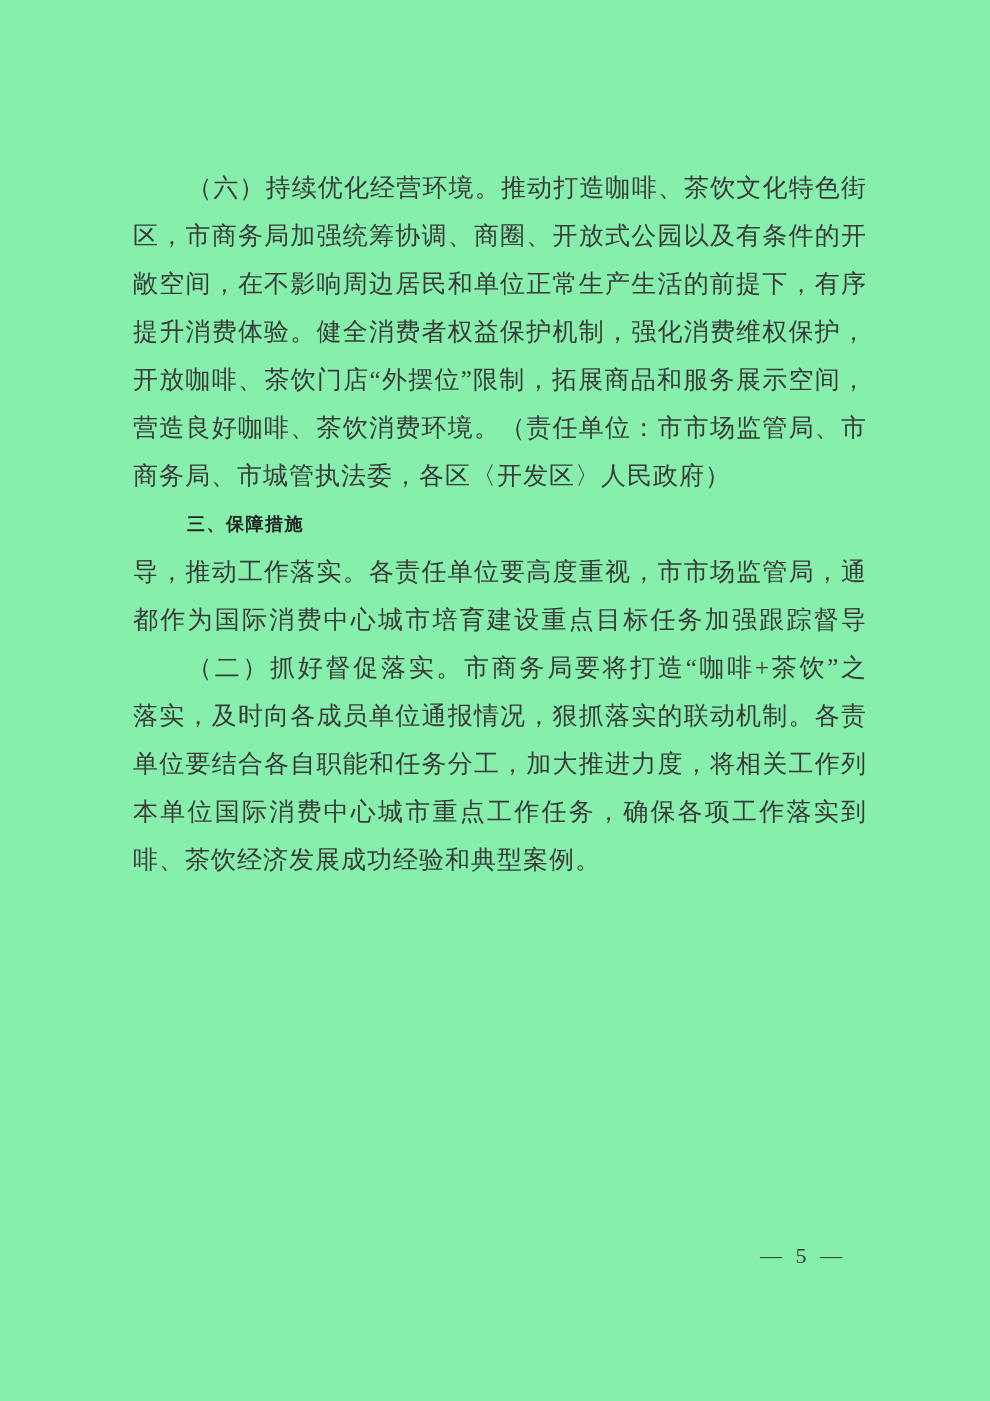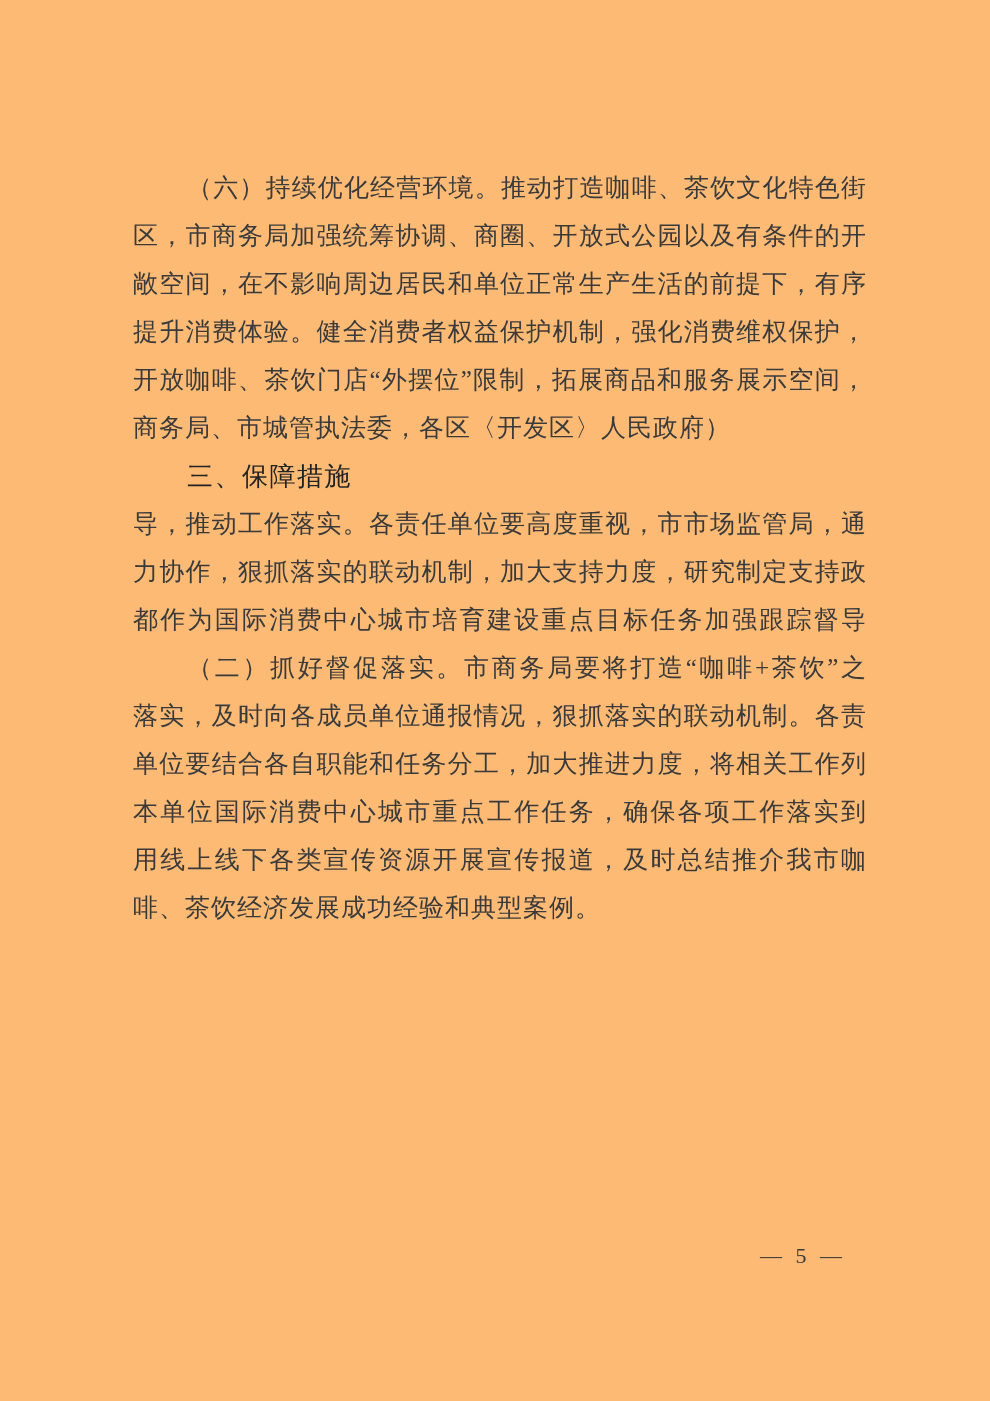--- a/index.html
+++ b/index.html
@@ -9,21 +9,21 @@
   body {
     width: 990px;
     height: 1401px;
     background: #f4f4f4;
     font-family: "Liberation Serif", "DejaVu Serif", serif;
   }
   .page {
     position: relative;
     width: 990px;
     height: 1401px;
-    background: #fdba74;
+    background: #86efac;
     overflow: hidden;
   }
   .doc-body {
     position: absolute;
     left: 133px;
     top: 164px;
     width: 734px;
   }
   .line {
     height: 48px;
@@ -38,22 +38,22 @@
   }
   .line.justify {
     white-space: normal;
     text-align-last: justify;
   }
   .line.indent {
     padding-left: 54px;
   }
   .line.heading {
     font-family: "Liberation Sans", "DejaVu Sans", sans-serif;
-    font-weight: normal;
-    font-size: 26px;
+    font-weight: bold;
+    font-size: 18px;
     color: #232323;
     letter-spacing: 1.5px;
   }
   .page-number {
     position: absolute;
     top: 1241px;
     left: 748px;
     width: 110px;
     height: 30px;
     line-height: 30px;
@@ -67,26 +67,25 @@
 </head>
 <body>
 
 <div class="page">
   <div class="doc-body" id="doc-body">
       <div class="line indent justify">（六）持续优化经营环境。推动打造咖啡、茶饮文化特色街</div>
       <div class="line justify">区，市商务局加强统筹协调、商圈、开放式公园以及有条件的开</div>
       <div class="line justify">敞空间，在不影响周边居民和单位正常生产生活的前提下，有序</div>
       <div class="line justify">提升消费体验。健全消费者权益保护机制，强化消费维权保护，</div>
       <div class="line justify">开放咖啡、茶饮门店“外摆位”限制，拓展商品和服务展示空间，</div>
+      <div class="line justify">营造良好咖啡、茶饮消费环境。（责任单位：市市场监管局、市</div>
       <div class="line">商务局、市城管执法委，各区〈开发区〉人民政府）</div>
       <div class="line heading indent">三、保障措施</div>
       <div class="line justify">导，推动工作落实。各责任单位要高度重视，市市场监管局，通</div>
-      <div class="line justify">力协作，狠抓落实的联动机制，加大支持力度，研究制定支持政</div>
       <div class="line justify">都作为国际消费中心城市培育建设重点目标任务加强跟踪督导</div>
       <div class="line indent justify">（二）抓好督促落实。市商务局要将打造“咖啡+茶饮”之</div>
       <div class="line justify">落实，及时向各成员单位通报情况，狠抓落实的联动机制。各责任</div>
       <div class="line justify">单位要结合各自职能和任务分工，加大推进力度，将相关工作列入</div>
       <div class="line justify">本单位国际消费中心城市重点工作任务，确保各项工作落实到位。</div>
-      <div class="line justify">用线上线下各类宣传资源开展宣传报道，及时总结推介我市咖</div>
       <div class="line">啡、茶饮经济发展成功经验和典型案例。</div>
     </div>
   <div class="page-number">— 5 —</div>
 </div>
 
 </body></html>

